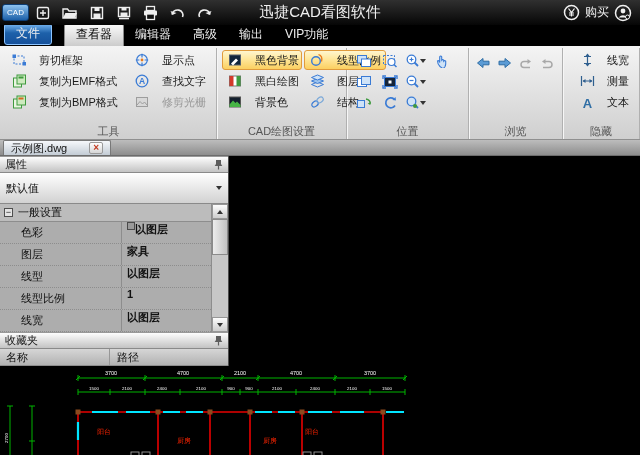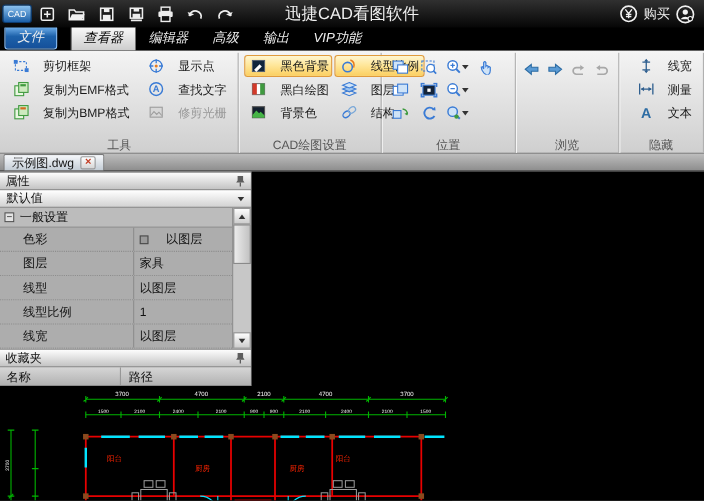--- a/index.html
+++ b/index.html
@@ -9,21 +9,21 @@
   
   .titlebar{height:25px;background:linear-gradient(#303030,#060606);display:flex;align-items:center;position:relative;}
   .logo{width:27px;height:17px;margin-left:2px;background:linear-gradient(#8ec3ef,#1b5fa8);border-radius:3px;color:#fff;
         font-size:8px;font-weight:normal;display:flex;align-items:center;justify-content:center;border:1px solid #0d3d73;}
   .tb-btn{width:27px;height:23px;display:flex;align-items:center;justify-content:center;}
   .tb-title{position:absolute;left:0;right:0;text-align:center;color:#f0f0f0;font-size:15px;pointer-events:none;}
   .tb-right{margin-left:auto;display:flex;align-items:center;gap:5px;margin-right:8px;z-index:2;}
   .buy-label{color:#eee;font-size:12px;}
 
   
-  .tabbar{height:21px;background:#000;display:flex;align-items:flex-end;padding-left:2px;font-style:italic;}
+  .tabbar{height:21px;background:#000;display:flex;align-items:flex-end;padding-left:2px;}
   .tab{padding:2px 11px 3px 11px;color:#eee;font-size:12px;white-space:nowrap;}
   .tab-file{background:linear-gradient(#76b5f0,#1d61aa 45%,#15509a);border:1px solid #8cc4ff;border-radius:3px;
             margin:0 12px 1px 2px;padding:1px 11px 2px 11px;}
   .tab-active{background:linear-gradient(#fbfbfb,#cccccc);color:#000;border-radius:3px 3px 0 0;border:1px solid #8a8a8a;border-bottom:none;}
 
   
   .ribbon{height:94px;background:linear-gradient(#f4f4f4,#dcdcdc 65%,#cfcfcf);border-bottom:1px solid #8f8f8f;display:flex;padding:2px 0 0 1px;}
   .rgroup{position:relative;padding:2px 5px 15px 5px;border-right:1px solid #b0b0b0;box-shadow:1px 0 0 #f6f6f6;}
   .glabel{position:absolute;bottom:0;left:0;right:0;text-align:center;font-size:11px;color:#555;}
   .gcols{display:flex;gap:2px;}
@@ -31,38 +31,38 @@
   .btn{display:flex;align-items:center;gap:12px;height:20px;padding:0 4px;font-size:11px;color:#1a1a1a;border:1px solid transparent;border-radius:3px;white-space:nowrap;}
   .btn.hl{background:linear-gradient(#fff6cf,#ffe79b 45%,#fbcf60);border-color:#e09b3d;}
   .btn.disabled{color:#9a9a9a;}
   .icn{display:inline-flex;width:16px;height:15px;align-items:center;justify-content:center;flex:none;}
   .prow{display:flex;gap:2px;height:21px;align-items:center;}
   .pbtn{width:24px;height:20px;display:flex;align-items:center;justify-content:center;border-radius:2px;}
   .caret{width:0;height:0;border-left:3px solid transparent;border-right:3px solid transparent;border-top:4px solid #333;margin-left:1px;}
 
   
   .doctabbar{height:16px;background:linear-gradient(#bdbdbd,#8d8d8d);border-bottom:1px solid #6c6c6c;display:flex;align-items:flex-end;padding-left:3px;}
-  .doctab{height:15px;display:flex;align-items:center;gap:6px;padding:0 7px;font-size:11px;color:#111;
+  .doctab{height:15px;display:flex;align-items:center;gap:22px;padding:0 7px;font-size:11px;color:#111;
           background:linear-gradient(#f6f8fb,#c3ccd5);border:1px solid #787878;border-bottom:none;border-radius:2px 2px 0 0;}
   .closebox{width:14px;height:12px;background:linear-gradient(#ffffff,#d6d6d6);border:1px solid #9a9a9a;border-radius:2px;
             color:#c23b22;font-size:10px;line-height:10px;text-align:center;font-weight:bold;}
 
   
   .main{display:flex;height:299px;flex-direction:column;}
   .sidebar{width:229px;background:#b3b3b3;border-right:1px solid #4c4c4c;display:flex;flex-direction:column;}
   .phdr{height:17px;background:linear-gradient(#fdfdfd,#c3c3c3);border-top:1px solid #999;border-bottom:1px solid #8a8a8a;
         display:flex;align-items:center;justify-content:space-between;padding:0 5px;font-size:11px;color:#111;}
-  .combo{height:16px;background:linear-gradient(#ffffff,#d2d2d2);border-bottom:1px solid #8a8a8a;display:flex;align-items:center;
+  .combo{height:31px;background:linear-gradient(#ffffff,#d2d2d2);border-bottom:1px solid #8a8a8a;display:flex;align-items:center;
          justify-content:space-between;padding:0 6px;font-size:11px;color:#111;}
   .grid{position:relative;height:128px;background:#adadad;font-size:11px;color:#111;}
   .g-grouprow{height:18px;background:#bcbcbc;border-bottom:1px solid #8d8d8d;display:flex;align-items:center;gap:5px;padding-left:4px;margin-right:17px;}
   .minusbox{width:9px;height:9px;border:1px solid #4f4f4f;background:#e3e3e3;font-size:9px;line-height:7px;text-align:center;color:#222;}
   .grow{display:flex;height:22px;border-bottom:1px dotted #8d8d8d;margin-right:17px;}
   .gname{width:122px;padding-left:21px;border-right:1px solid #8d8d8d;display:flex;align-items:center;}
-  .gval{flex:1;padding-left:5px;display:flex;align-items:center;gap:16px;}
+  .gval{flex:1;padding-left:5px;display:flex;gap:0;font-weight:bold;}
   .swatch{width:8px;height:8px;background:#9a9a9a;border:1px solid #4a4a4a;flex:none;}
   .sbar{position:absolute;top:0;right:0;bottom:0;width:17px;background:#c7c7c7;border-left:1px solid #8d8d8d;display:flex;flex-direction:column;}
   .sb-btn{height:15px;background:linear-gradient(#fdfdfd,#cdcdcd);border:1px solid #979797;display:flex;align-items:center;justify-content:center;}
   .sb-thumb{height:36px;background:linear-gradient(90deg,#ececec,#c2c2c2);border:1px solid #8a8a8a;}
   .sb-fill{flex:1;}
   .tri-u{width:0;height:0;border-left:3px solid transparent;border-right:3px solid transparent;border-bottom:4px solid #333;}
   .tri-d{width:0;height:0;border-left:3px solid transparent;border-right:3px solid transparent;border-top:4px solid #333;}
   .favcols{height:17px;background:linear-gradient(#d6d6d6,#b2b2b2);border-bottom:1px solid #8d8d8d;display:flex;font-size:11px;color:#111;}
   .favc1{width:110px;padding-left:6px;border-right:1px solid #979797;display:flex;align-items:center;}
   .favc2{padding-left:7px;display:flex;align-items:center;}

